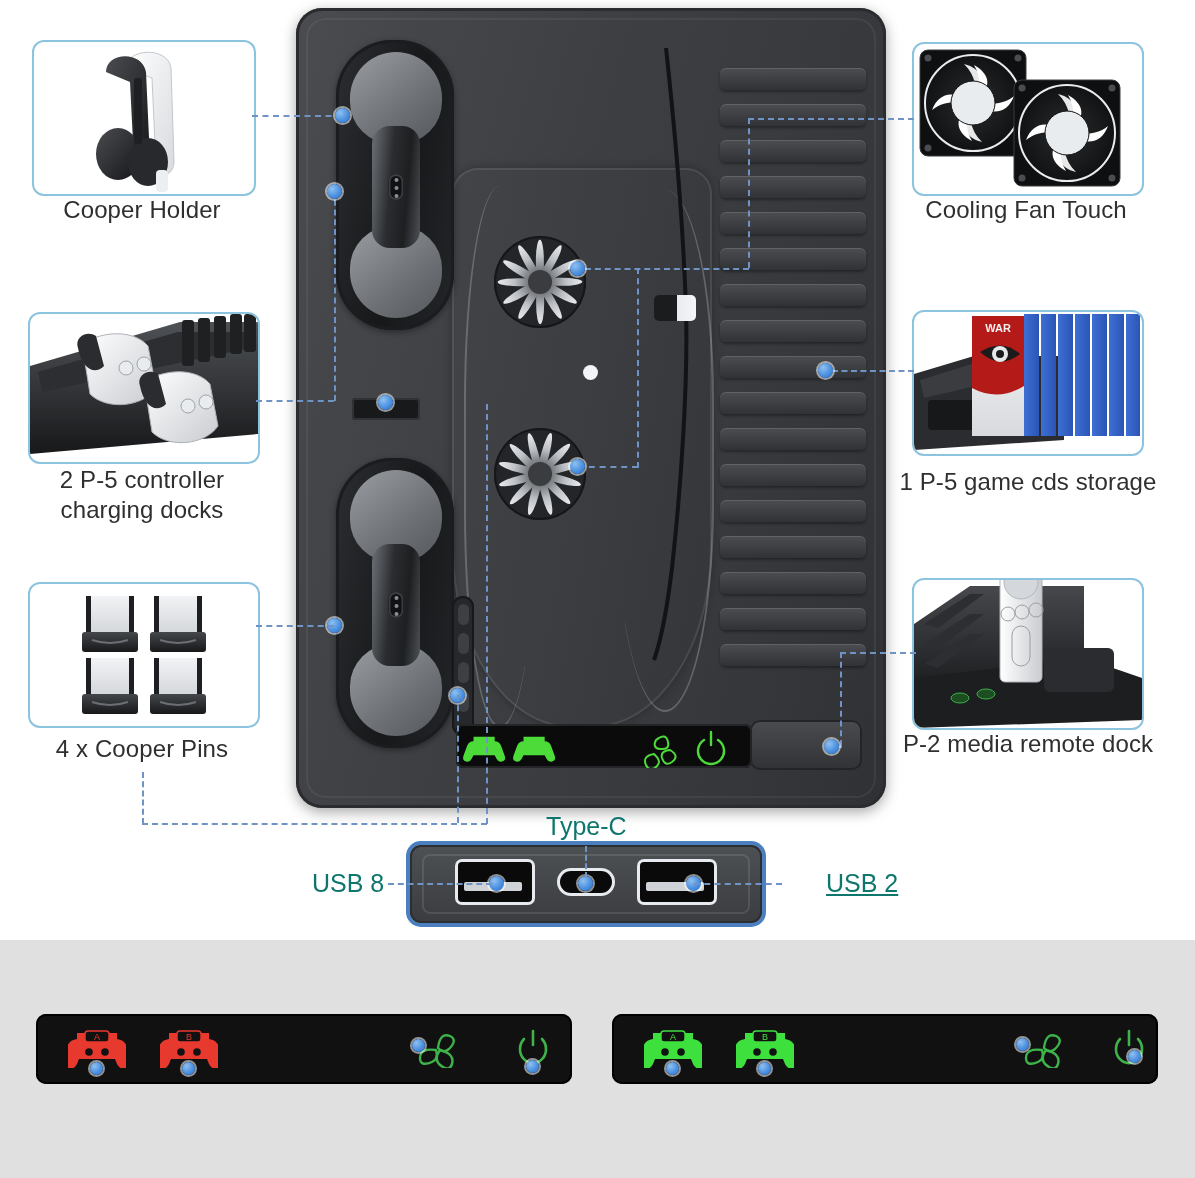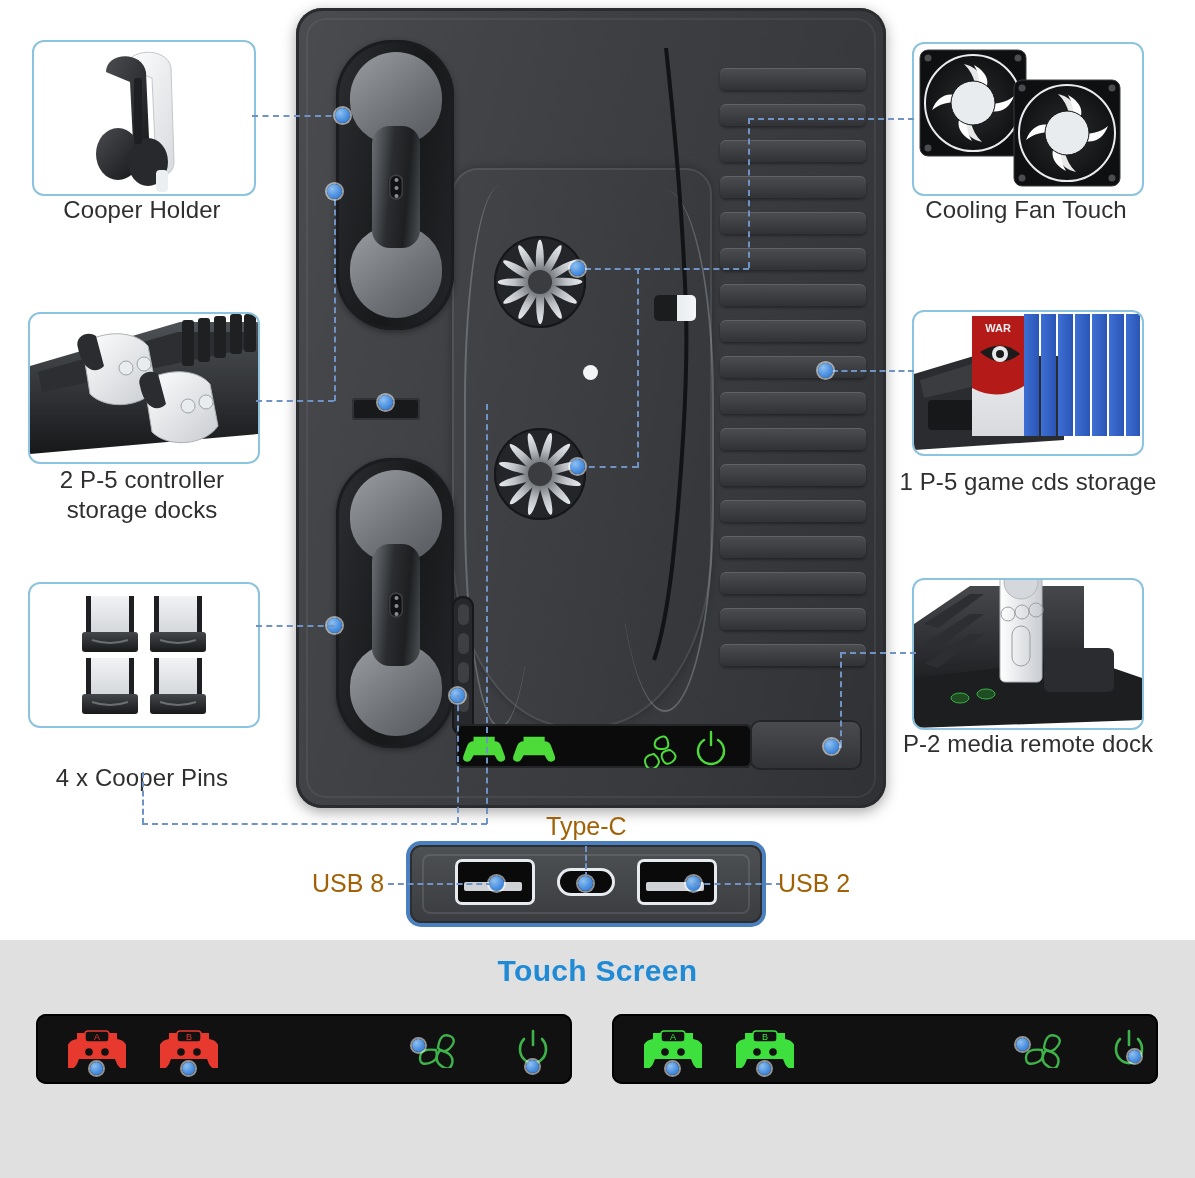--- a/index.html
+++ b/index.html
@@ -84,21 +84,21 @@
   #band-title{position:absolute;left:0;top:14px;width:1195px;text-align:center;
     font-size:30px;font-weight:bold;color:#1f8ad6;letter-spacing:.3px;}
   .panel{position:absolute;top:74px;height:70px;border-radius:10px;background:#111112;
     box-shadow:inset 0 0 0 2px #000;}
   .panel.left{left:36px;width:536px;}
   .panel.right{left:612px;width:546px;}
   .ctrl-ico{position:absolute;top:14px;width:58px;height:40px;}
   .fan-ico{position:absolute;top:16px;width:40px;height:38px;}
   .pwr-ico{position:absolute;top:14px;width:38px;height:40px;}
 
-  .side-label{position:absolute;font-size:25px;color:#a16207;}
+  .side-label{position:absolute;font-size:25px;color:#0f766e;}
 </style>
 </head>
 <body>
 
 <div class="callout" style="left:32px;top:40px;width:220px;height:152px;">
   <svg viewBox="0 0 220 152" width="220" height="152">
     <defs>
       <linearGradient id="hsW" x1="0" y1="0" x2="1" y2="1">
         <stop offset="0" stop-color="#ffffff"></stop>
           <stop offset="1" stop-color="#d7dade"></stop>
@@ -147,21 +147,21 @@
     <g fill="#1e2022">
       <rect x="152" y="6" width="12" height="46" rx="3"></rect>
         <rect x="168" y="4" width="12" height="44" rx="3"></rect>
       <rect x="184" y="2" width="12" height="42" rx="3"></rect>
         <rect x="200" y="0" width="12" height="40" rx="3"></rect>
       <rect x="214" y="0" width="12" height="38" rx="3"></rect>
     </g>
   </svg>
 </div>
 <div class="callout-label" style="left:2px;top:466px;width:280px;">2 P-5 controller</div>
-<div class="callout-label" style="left:2px;top:496px;width:280px;">storage docks</div>
+<div class="callout-label" style="left:2px;top:496px;width:280px;">charging docks</div>
 
 <div class="callout" style="left:28px;top:582px;width:228px;height:142px;">
   <svg viewBox="0 0 228 142" width="228" height="142">
     <defs>
       <linearGradient id="pinBody" x1="0" y1="0" x2="0" y2="1">
         <stop offset="0" stop-color="#f2f3f5"></stop>
           <stop offset="1" stop-color="#d3d6da"></stop>
       </linearGradient>
       <linearGradient id="pinBase" x1="0" y1="0" x2="0" y2="1">
         <stop offset="0" stop-color="#44474b"></stop>
@@ -191,21 +191,21 @@
     </g>
     <g transform="translate(68,62)">
       <rect x="58" y="12" width="44" height="38" fill="url(#pinBody)"></rect>
       <rect x="56" y="12" width="5" height="38" fill="#1d1f22"></rect>
         <rect x="99" y="12" width="5" height="38" fill="#1d1f22"></rect>
       <rect x="52" y="48" width="56" height="20" rx="3" fill="url(#pinBase)"></rect>
       <path d="M62 56 q18 6 36 0" stroke="#6b6e72" stroke-width="2" fill="none"></path>
     </g>
   </svg>
 </div>
-<div class="callout-label" style="left:8px;top:764px;width:268px;">4 x Cooper Pins</div>
+<div class="callout-label" style="left:8px;top:735px;width:268px;">4 x Cooper Pins</div>
 
 <div class="callout" style="left:912px;top:42px;width:228px;height:150px;">
   <svg viewBox="0 0 228 150" width="228" height="150">
     <defs>
       <radialGradient id="fanR" cx="50%" cy="50%" r="50%">
         <stop offset="0" stop-color="#2a2c2f"></stop>
           <stop offset="1" stop-color="#0e0f10"></stop>
       </radialGradient>
     </defs>
     <g>
@@ -477,25 +477,24 @@
   </div>
 </div>
 <div class="dot" style="left:489px;top:876px;"></div>
 <div class="dot" style="left:578px;top:876px;"></div>
 <div class="dot" style="left:686px;top:876px;"></div>
 <div class="dash-h" style="left:388px;top:883px;width:104px;"></div>
 <div class="dash-h" style="left:694px;top:883px;width:88px;"></div>
 <div class="dash-v" style="left:585px;top:846px;height:32px;"></div>
 
 <div class="side-label" style="left:312px;top:869px;">USB 8</div>
-<div class="side-label" style="left:778px;top:869px;">USB 2</div>
+<div class="side-label" style="left:826px;top:869px;text-decoration:underline;">USB 2</div>
 <div class="side-label" style="left:546px;top:812px;">Type-C</div>
 
 <div id="band">
-  <div id="band-title">Touch Screen</div>
 
   <div class="panel left">
     <svg class="ctrl-ico" style="left:32px;" viewBox="0 0 58 40">
       <path d="M9 5 h40 v6 q8 1 10 8 l4 14 q2 7 -5 8 q-6 1 -9 -5 l-2 -5 h-36 l-2 5 q-3 6 -9 5 q-7 -1 -5 -8 l4 -14 q2 -7 10 -8 Z" fill="#e8392f"></path>
       <rect x="17" y="3" width="24" height="11" rx="3" fill="#111" stroke="#e8392f" stroke-width="1.4"></rect>
       <text x="29" y="12" font-family="Liberation Sans, sans-serif" font-size="9" fill="#e8392f" text-anchor="middle">A</text>
       <circle cx="21" cy="24" r="4.5" fill="#111" stroke="#e8392f" stroke-width="1.4"></circle>
       <circle cx="37" cy="24" r="4.5" fill="#111" stroke="#e8392f" stroke-width="1.4"></circle>
     </svg>
     <svg class="ctrl-ico" style="left:124px;" viewBox="0 0 58 40">

